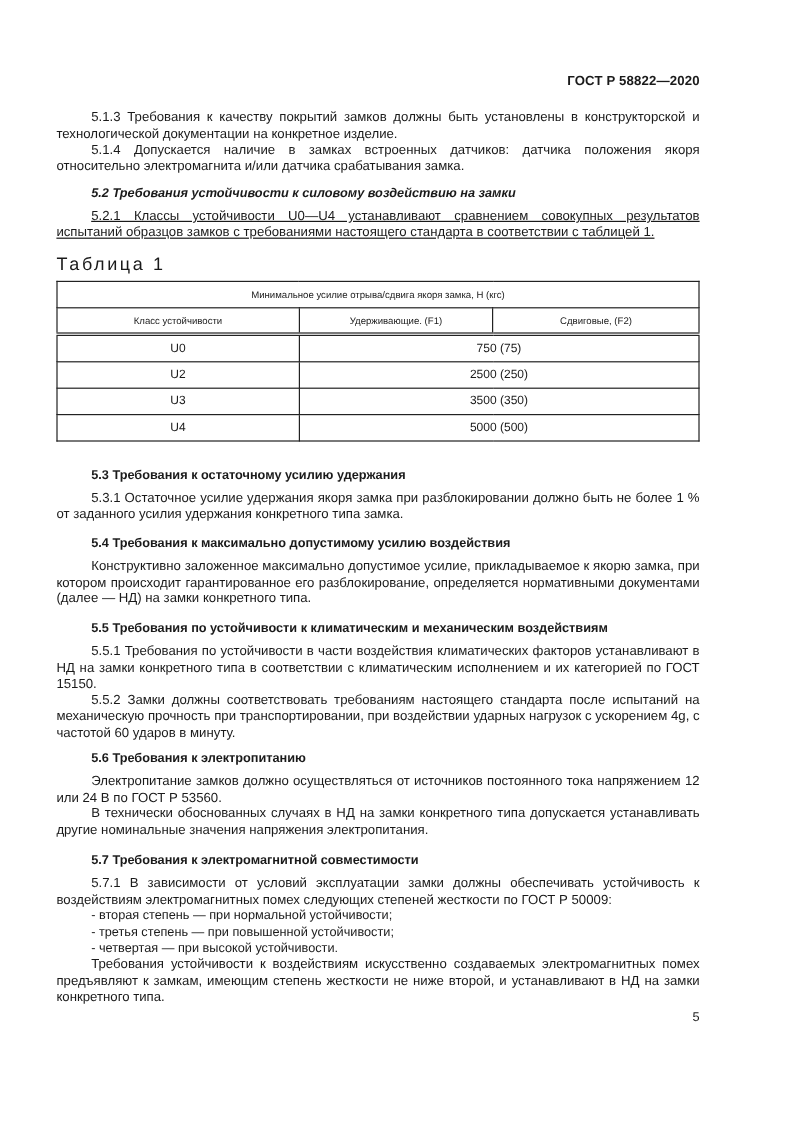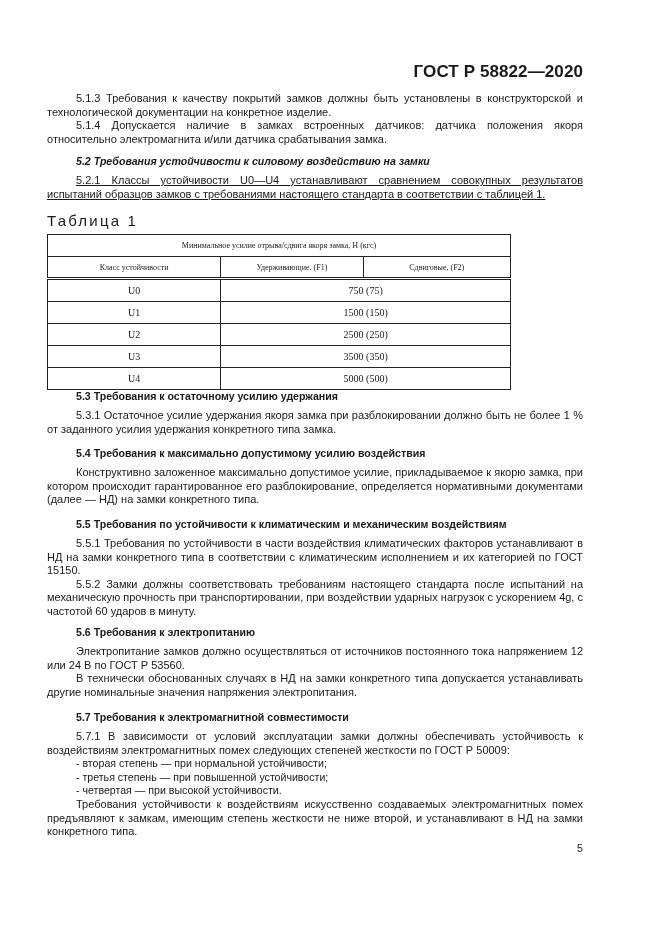--- a/index.html
+++ b/index.html
@@ -1,24 +1,24 @@
 <!DOCTYPE html>
 <html><head>
 <meta charset="utf-8">
 <style>
   html, body { margin:0; padding:0; background:#ffffff; }
   body { width:661px; height:935px; position:relative; overflow:hidden;
          font-family:"Liberation Sans", sans-serif; color:#1a1a1a; }
   .page { position:absolute; left:47px; top:0; width:536px; }
-  .header { position:absolute; top:62px; right:0; font-weight:bold; font-size:17px; letter-spacing:0.1px; }
+  .header { position:absolute; top:62px; right:0; font-weight:bold; font-size:11px; letter-spacing:0.1px; }
   .p { font-size:11px; line-height:13.6px; text-align:justify; text-indent:29px; margin:0; }
   .h { font-size:10.6px; line-height:13.6px; font-weight:bold; margin:0; padding-left:29px; }
   .li { font-size:10.6px; line-height:13.6px; margin:0; padding-left:29px; }
   .tcap { font-size:15px; letter-spacing:2.2px; margin:0; }
-  table { border-collapse:collapse; width:464px; font-size:8px;font-family:Liberation Serif, serif; }
+  table { border-collapse:collapse; width:536px; font-size:8px; }
   td { border:1px solid #222; text-align:center; padding:0; }
   .th1 td { height:21px; }
   .th2 td { height:20px; border-bottom:3px double #222; }
   .tr td { height:21px; font-size:10px; }
   .pagenum { position:absolute; top:842px; right:0; font-size:10.6px; }
 </style>
 </head>
 <body>
 
 <div class="page">
@@ -47,24 +47,20 @@
           <td colspan="3">Минимальное усилие отрыва/сдвига якоря замка, Н (кгс)</td>
         </tr>
     <tr class="th2">
       <td>Класс устойчивости</td>
       <td>Удерживающие. (F1)</td>
       <td>Сдвиговые, (F2)</td>
     </tr>
     <tr class="tr">
           <td>U0</td>
           <td colspan="2">750 (75)</td>
-        </tr>
-    <tr class="tr">
-          <td>U1</td>
-          <td colspan="2">1500 (150)</td>
         </tr>
     <tr class="tr">
           <td>U2</td>
           <td colspan="2">2500 (250)</td>
         </tr>
     <tr class="tr">
           <td>U3</td>
           <td colspan="2">3500 (350)</td>
         </tr>
     <tr class="tr">

